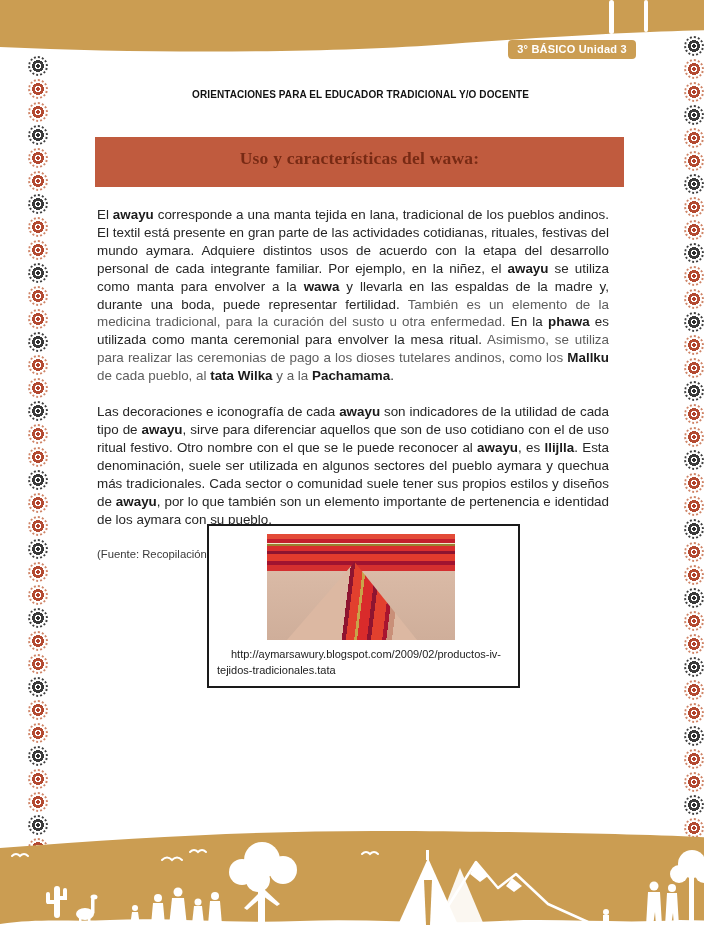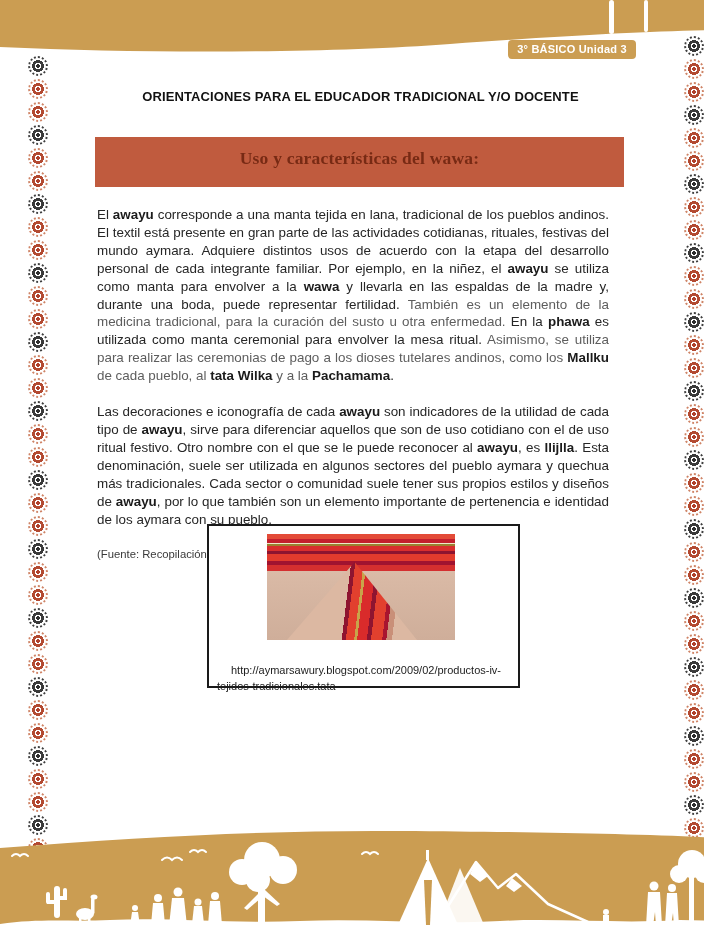--- a/index.html
+++ b/index.html
@@ -24,21 +24,21 @@
     border:2.5px dotted #3f3f3f;flex:0 0 auto;
     background:radial-gradient(circle,#2e2e2e 0 1.6px,#ffffff 1.6px 3.4px,#3a3a3a 3.4px 5.9px,#ffffff 5.9px 100%);
   }
   .rosette.red{
     border-color:#cf8466;
     background:radial-gradient(circle,#b0402b 0 1.6px,#ffffff 1.6px 3.4px,#b34a31 3.4px 5.9px,#ffffff 5.9px 100%);
   }
   
   .heading{
     position:absolute;top:89px;left:97px;width:527px;text-align:center;
-    font-weight:bold;font-size:13px;color:#121212;letter-spacing:.1px;
+    font-weight:bold;font-size:10px;color:#121212;letter-spacing:.1px;
   }
   .banner{
     position:absolute;top:137px;left:95px;width:529px;height:50px;
     background:#c05b3e;display:flex;align-items:center;justify-content:center;
   }
   .banner-title{
     font-family:"Liberation Serif",serif;font-weight:bold;font-size:17.5px;
     color:#772a14;letter-spacing:.2px;margin-top:-8px;
   }
   
@@ -85,21 +85,21 @@
       #8e1430 64% 67%,
       #e2402e 67% 75%,
       #a8152f 75% 78%,
       #c98f78 78% 82%,
       #dcb8a2 82% 100%);
   }
   .caption{
     position:absolute;left:8px;top:120px;width:292px;
     font-size:11px;line-height:16px;color:#1c1c1c;text-align:left;
   }
-  .caption .l1{text-indent:14px;margin-top:16px;}
+  .caption .l1{text-indent:14px;}
   
   .footer{position:absolute;left:0;bottom:0;width:720px;height:108px;}
 </style>
 </head>
 <body>
 
 <div class="page">
 
   <svg class="topband" viewBox="0 0 720 60" width="720" height="60" aria-hidden="true">
     <path fill="#cb9d52" d="M0,0 H720 V30 C650,31 560,36 450,44 C330,53 150,54 0,47 Z"></path>

